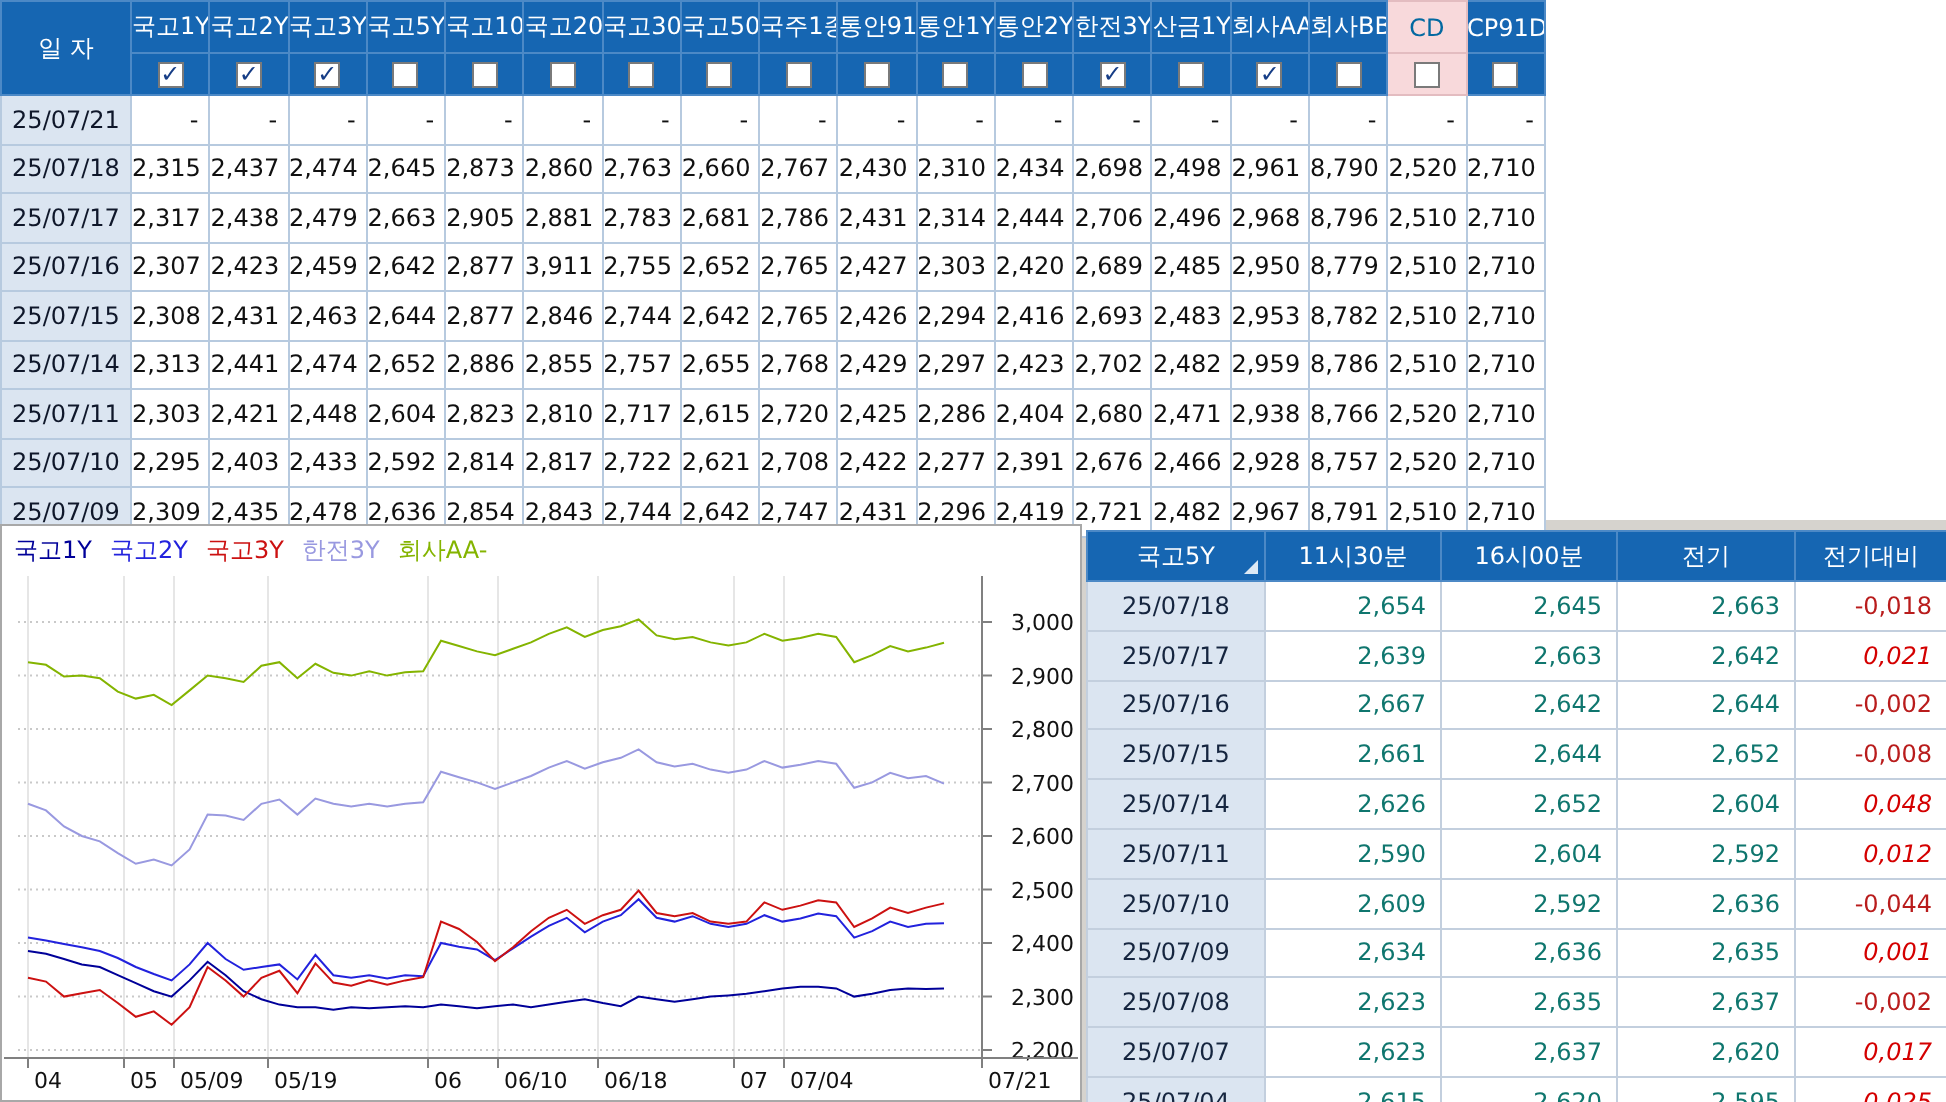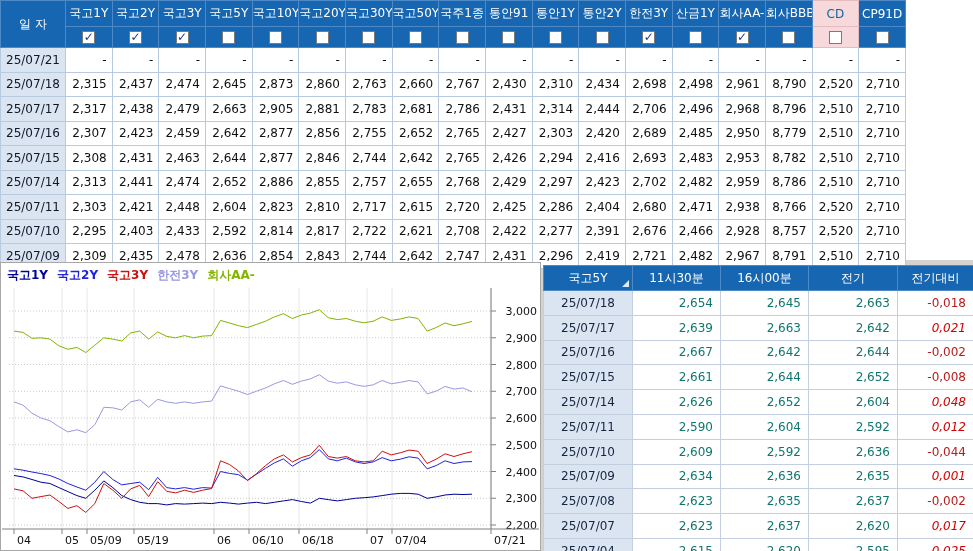--- a/index.html
+++ b/index.html
@@ -6,21 +6,21 @@
   body{
     width:973px;height:551px;position:relative;overflow:hidden;
     background:#d6d3ce;
     font-family:"DejaVu Sans","Liberation Sans",sans-serif;
     font-size:12px;color:#111;
     -webkit-font-smoothing:none;
   }
   
   #top-wrap{position:absolute;left:0;top:0;width:973px;height:260px;background:#fff;}
   table{border-collapse:collapse;table-layout:fixed;}
-  #topTable{width:906px;}
+  #topTable{width:773px;}
   #topTable th{
     background:#1666b2;color:#fff;font-weight:normal;font-size:12px;
     border:1px solid #4c89c6;padding:0;overflow:hidden;white-space:nowrap;
   }
   #topTable tr.lblrow th{height:25px;}
   #topTable tr.cbrow th{height:20px;border-top:none;}
   #topTable th.datehead{width:65px;border:1px solid #4c89c6;}
   #topTable th.hl{background:#f8d9db;color:#0369a1;border-color:#e3bcc0;}
   #topTable td{
     height:23.5px;border:1px solid #b7cadf;background:#fff;
@@ -30,21 +30,21 @@
   .cb{
     width:13px;height:13px;margin:2px auto;background:#fff;border:1px solid #7a7a7a;
     display:flex;align-items:center;justify-content:center;box-sizing:border-box;
   }
   .cb.checked::after{content:"\2713";color:#163d86;font-size:12px;font-weight:bold;line-height:1;margin-top:-1px;}
   
   #chart-panel{
     position:absolute;left:0;top:262px;width:539px;height:287px;
     background:#fff;border:1px solid #a8a8a8;
   }
-  #legend{height:20px;padding:4px 0 0 6px;white-space:nowrap;font-weight:bold;}
+  #legend{height:20px;padding:4px 0 0 6px;white-space:nowrap;}
   #legend span{margin-right:9px;font-size:12px;}
   #chart-svg{position:absolute;left:0;top:22px;}
   
   #right-panel{position:absolute;left:543px;top:265px;width:430px;height:286px;background:#fff;}
   #rightTable{width:430px;}
   #rightTable th{
     background:#1666b2;color:#fff;font-weight:normal;font-size:12px;height:24px;
     border:1px solid #4c89c6;padding:0;position:relative;overflow:hidden;white-space:nowrap;
   }
   #rightTable td{
@@ -228,21 +228,21 @@
           <td>2,510</td>
           <td>2,710</td>
         </tr>
         <tr>
           <td class="date">25/07/16</td>
           <td>2,307</td>
           <td>2,423</td>
           <td>2,459</td>
           <td>2,642</td>
           <td>2,877</td>
-          <td>2,856</td>
+          <td>3,911</td>
           <td>2,755</td>
           <td>2,652</td>
           <td>2,765</td>
           <td>2,427</td>
           <td>2,303</td>
           <td>2,420</td>
           <td>2,689</td>
           <td>2,485</td>
           <td>2,950</td>
           <td>8,779</td>

